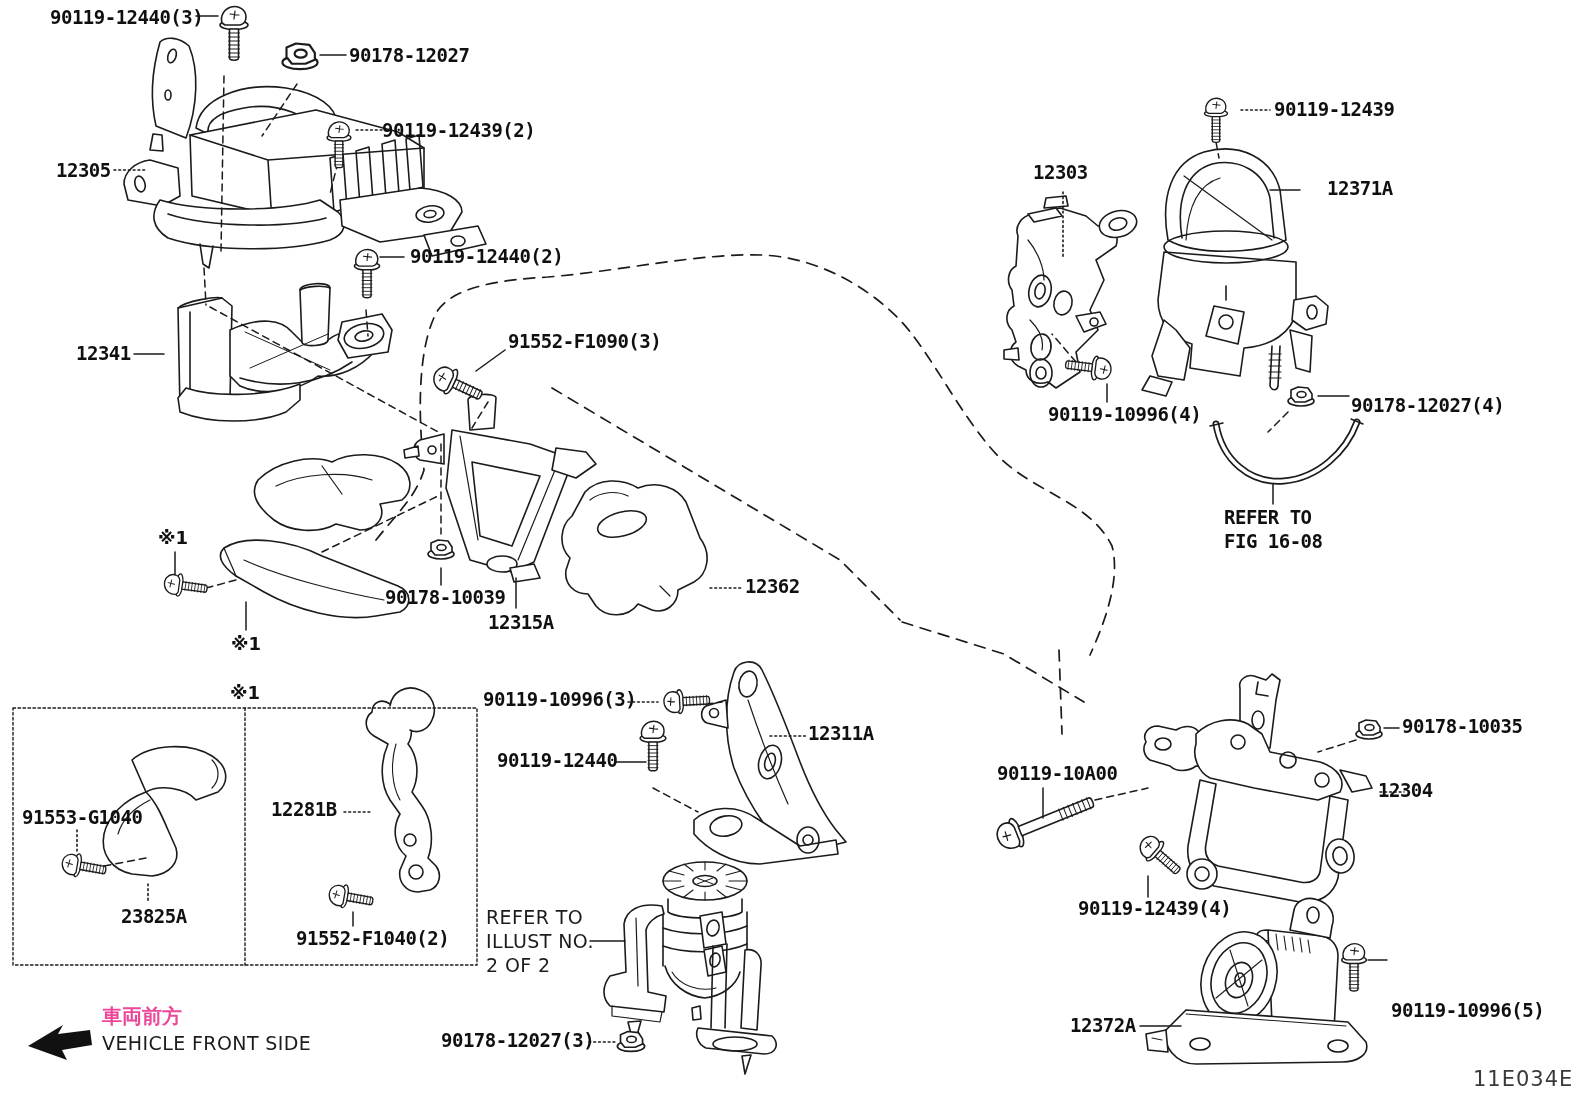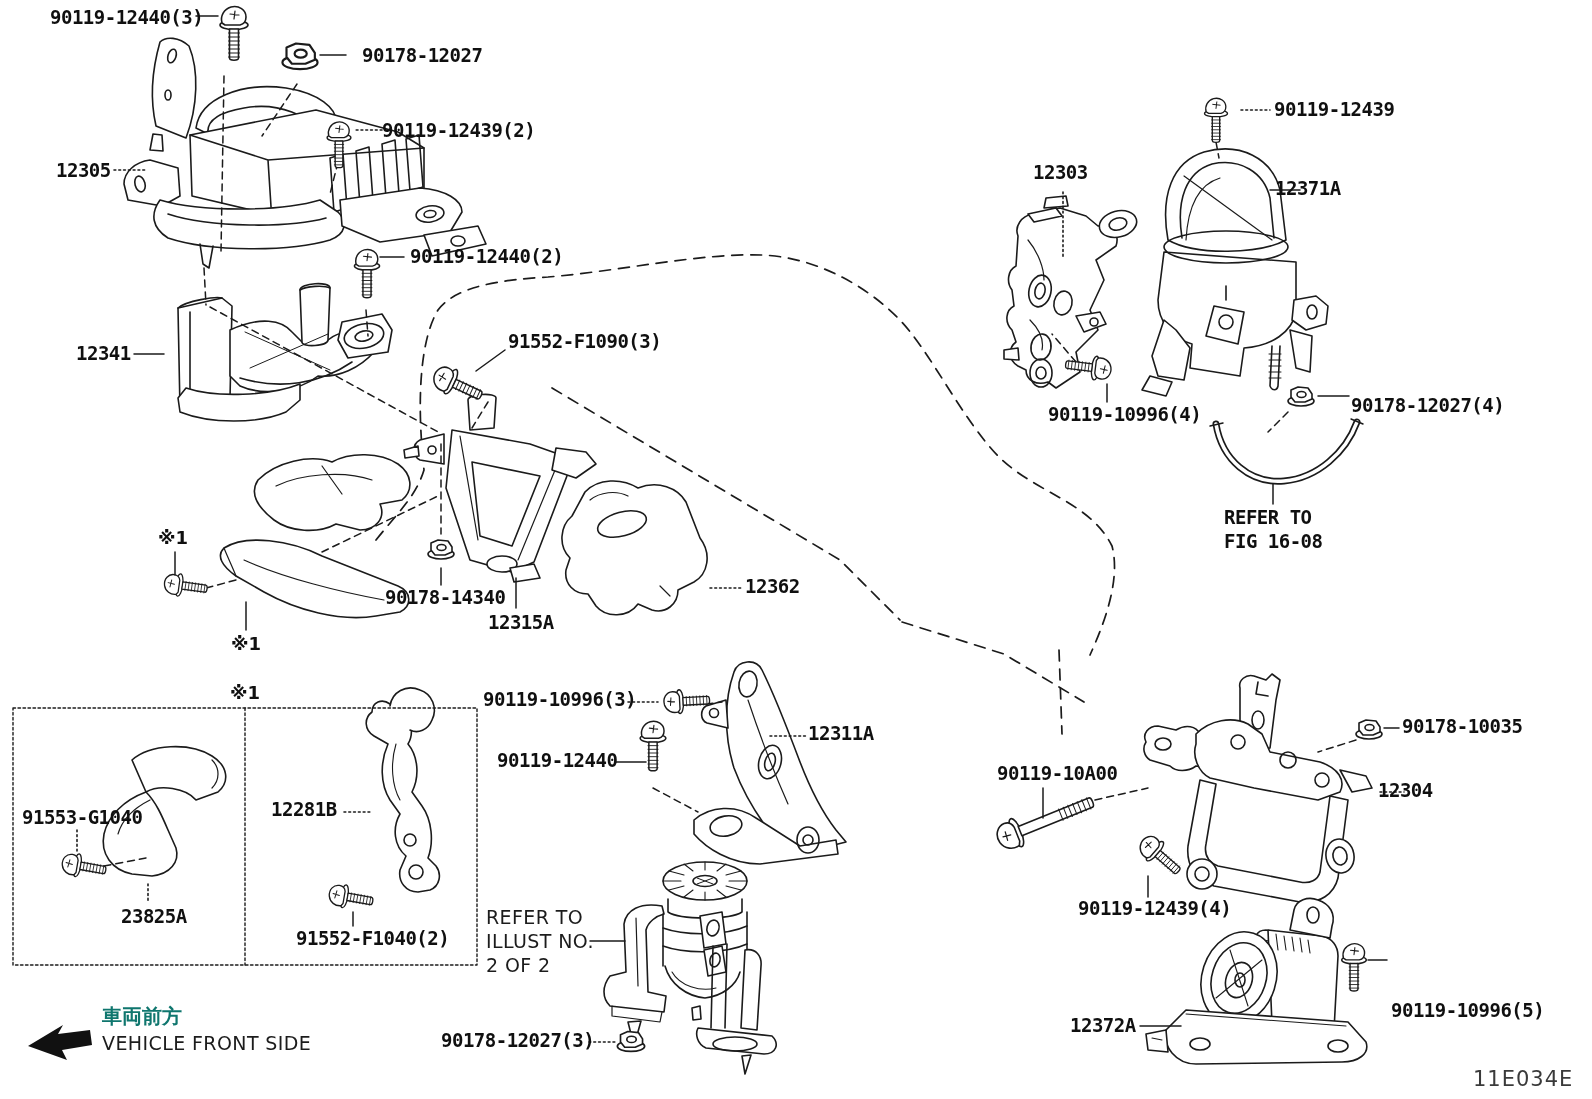--- a/index.html
+++ b/index.html
@@ -7,21 +7,21 @@
          font-family:"DejaVu Sans Mono","Liberation Mono",monospace;}
   .stage svg{position:absolute;left:0;top:0;}
   .lbl{position:absolute;white-space:nowrap;line-height:1.05;}
   .pn{font-family:"DejaVu Sans Mono","Liberation Mono",monospace;font-weight:bold;
       font-size:19px;letter-spacing:-0.5px;color:#101010;}
   .fn{font-family:"DejaVu Sans","Liberation Sans",sans-serif;font-weight:bold;
       font-size:18px;color:#101010;}
   .note{font-family:"DejaVu Sans","Liberation Sans",sans-serif;font-size:19px;
         letter-spacing:0.4px;color:#1c1c1c;}
   .jp{font-family:"DejaVu Sans","Liberation Sans",sans-serif;font-size:20px;
-      font-weight:bold;color:#0f766e;}
+      font-weight:bold;color:#ec4899;}
   .code{font-family:"DejaVu Sans","Liberation Sans",sans-serif;font-size:21px;
         letter-spacing:1px;color:#3a3a3a;}
 </style>
 </head>
 <body>
 
 <div class="stage">
 
 <svg width="1592" height="1099" viewBox="0 0 1592 1099" stroke="#1b1b1b" fill="none" stroke-width="1.6" stroke-linecap="round" stroke-linejoin="round">
   <defs>
@@ -331,34 +331,34 @@
 
   <g stroke-width="1.4" stroke-dasharray="2.5 2.5">
     <rect x="13" y="708" width="464" height="257"></rect>
     <path d="M245,708 L245,965"></path>
   </g>
 
   <path d="M90,1030 L58,1034 L63,1025 L28,1046 L67,1060 L62,1050 L92,1045 Z" fill="#111" stroke="none"></path>
 </svg>
 
 <div class="lbl pn" style="left:50px;top:8px">90119-12440(3)</div>
-<div class="lbl pn" style="left:362px;top:46px">90178-12027</div>
+<div class="lbl pn" style="left:349px;top:46px">90178-12027</div>
 <div class="lbl pn" style="left:382px;top:121px">90119-12439(2)</div>
 <div class="lbl pn" style="left:56px;top:161px">12305</div>
 <div class="lbl pn" style="left:410px;top:247px">90119-12440(2)</div>
 <div class="lbl pn" style="left:76px;top:344px">12341</div>
 <div class="lbl pn" style="left:508px;top:332px">91552-F1090(3)</div>
 <div class="lbl fn" style="left:158px;top:529px">※1</div>
 <div class="lbl fn" style="left:231px;top:635px">※1</div>
-<div class="lbl pn" style="left:385px;top:588px">90178-14340</div>
+<div class="lbl pn" style="left:385px;top:588px">90178-10039</div>
 <div class="lbl pn" style="left:488px;top:613px">12315A</div>
 <div class="lbl pn" style="left:745px;top:577px">12362</div>
 <div class="lbl pn" style="left:1033px;top:163px">12303</div>
 <div class="lbl pn" style="left:1274px;top:100px">90119-12439</div>
-<div class="lbl pn" style="left:1275px;top:179px">12371A</div>
+<div class="lbl pn" style="left:1327px;top:179px">12371A</div>
 <div class="lbl pn" style="left:1048px;top:405px">90119-10996(4)</div>
 <div class="lbl pn" style="left:1351px;top:396px">90178-12027(4)</div>
 <div class="lbl pn" style="left:1224px;top:508px">REFER TO</div>
 <div class="lbl pn" style="left:1224px;top:532px">FIG 16-08</div>
 <div class="lbl pn" style="left:483px;top:690px">90119-10996(3)</div>
 <div class="lbl pn" style="left:497px;top:751px">90119-12440</div>
 <div class="lbl pn" style="left:808px;top:724px">12311A</div>
 <div class="lbl fn" style="left:230px;top:684px">※1</div>
 <div class="lbl pn" style="left:22px;top:808px">91553-G1040</div>
 <div class="lbl pn" style="left:121px;top:907px">23825A</div>

